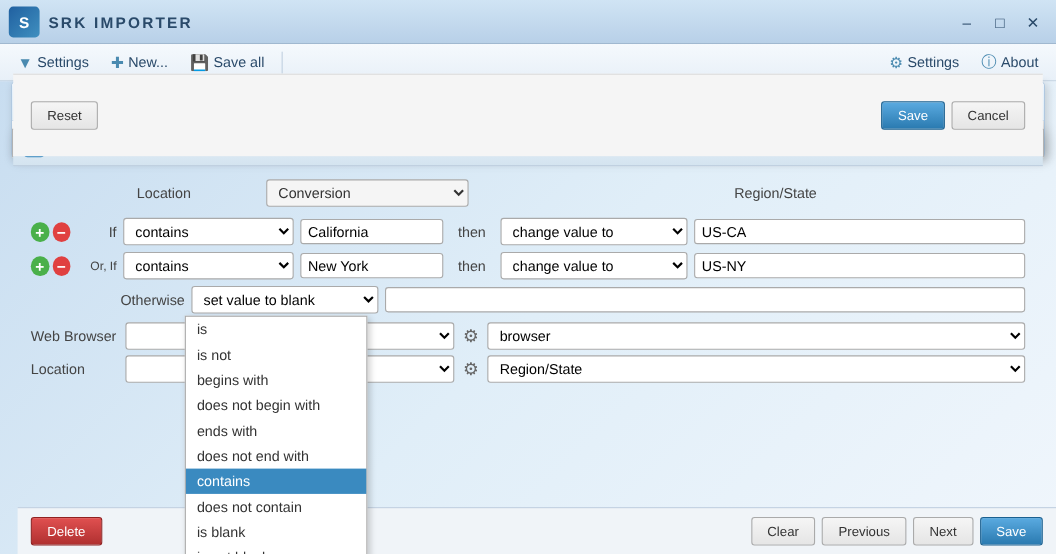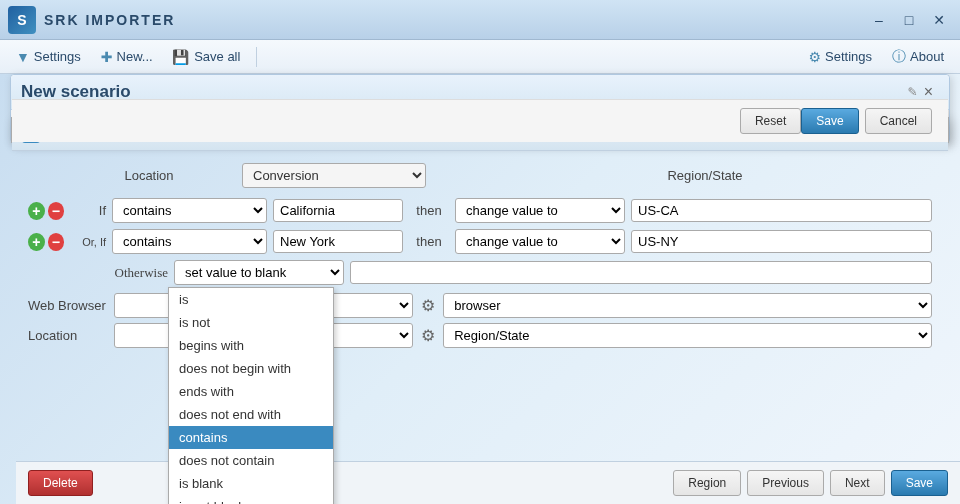--- a/index.html
+++ b/index.html
@@ -142,21 +142,21 @@
     }
     .result-value {
       flex: 1; padding: 3px 6px; border: 1px solid #aaa; border-radius: 3px;
     }
 
     
     .otherwise-row {
       display: flex; align-items: center; margin-bottom: 6px; gap: 6px;
       padding-left: 80px;
     }
-    .otherwise-label { width: 60px; text-align: right; color: #444; font-family: Liberation Serif, serif; }
+    .otherwise-label { width: 60px; text-align: right; color: #444; }
 
     
     .dropdown-menu {
       position: absolute;
       top: 213px; left: 168px;
       width: 166px;
       background: white;
       border: 1px solid #aaa;
       box-shadow: 2px 2px 6px rgba(0,0,0,0.2);
       z-index: 20;
@@ -177,22 +177,22 @@
     
     .btn {
       padding: 5px 14px; border-radius: 3px; cursor: pointer; font-size: 12px; border: 1px solid #aaa;
     }
     .btn-primary { background: linear-gradient(to bottom, #5aaae0, #2a7ab0); color: white; border-color: #1a6090; }
     .btn-secondary { background: linear-gradient(to bottom, #f5f5f5, #e5e5e5); color: #333; }
     .btn-danger { background: linear-gradient(to bottom, #e05050, #b03030); color: white; border-color: #902020; }
     .btn-reset { background: linear-gradient(to bottom, #f5f5f5, #e5e5e5); color: #333; }
 
     .dialog-footer {
-      display: flex; justify-content: flex-end; align-items: center;
-      padding: 8px 16px;
+      display: flex; justify-content: space-between; align-items: center;
+      padding: 24px 16px;
       border-top: 1px solid #ddd;
       background: #f5f5f5;
       position: absolute; bottom: 0; left: 0; right: 0;
     }
     .footer-right { display: flex; gap: 6px; }
 
     .page-footer {
       position: absolute;
       bottom: 0; left: 0; right: 0;
       display: flex; justify-content: space-between; align-items: center;
@@ -357,20 +357,20 @@
     <div class="dropdown-item">does not end with</div>
     <div class="dropdown-item selected">contains</div>
     <div class="dropdown-item">does not contain</div>
     <div class="dropdown-item">is blank</div>
     <div class="dropdown-item">is not blank</div>
   </div>
 
   <div class="page-footer">
     <button class="btn btn-danger">Delete</button>
     <div class="page-footer-right">
-      <button class="btn btn-secondary">Region</button>
+      <button class="btn btn-secondary">Clear</button>
       <button class="btn btn-secondary">Previous</button>
       <button class="btn btn-secondary">Next</button>
       <button class="btn btn-primary">Save</button>
     </div>
   </div>
 
 </div>
 
 </body></html>

